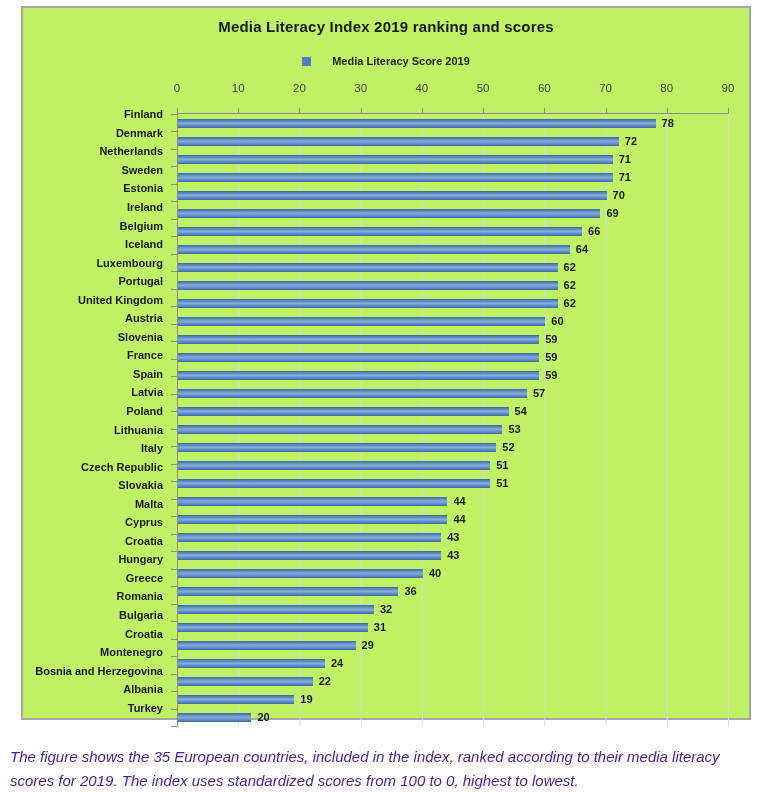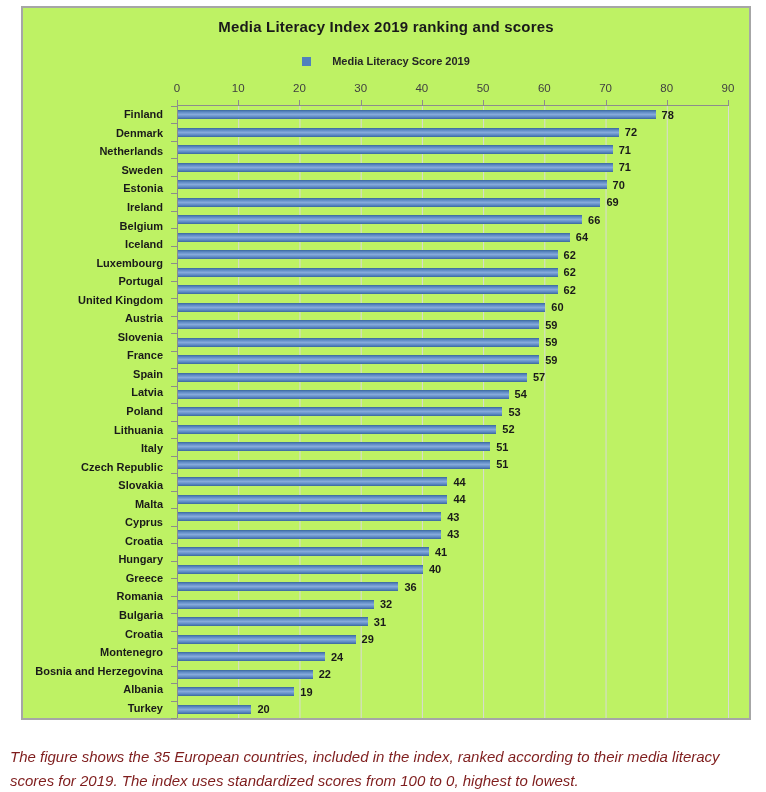--- a/index.html
+++ b/index.html
@@ -23,21 +23,21 @@
   .legend-swatch{width:9px;height:9px;background:var(--bar,#4f81bd);display:inline-block;}
   .legend-label{font-size:11px;font-weight:bold;color:#262626;}
   
   .axis-row{position:absolute;left:154px;top:74px;width:551px;height:14px;}
   .axis-tick-label{
     position:absolute;top:0;transform:translateX(-50%);
     font-size:11.5px;color:var(--axis-text,#404040);
   }
   
   .plot{
-    position:absolute;left:154px;top:97px;width:551px;height:612px;
+    position:absolute;left:154px;top:105px;width:551px;height:612px;
     border-left:1px solid var(--axis-line,#8c8c8c);
     border-top:1px solid var(--axis-line,#8c8c8c);
     background-image:linear-gradient(to right,transparent 0,transparent calc(100% - 1px),var(--grid,#d9d9d9) calc(100% - 1px));
     background-size:calc(100%/9) 100%;
     background-repeat:repeat-x;
   }
   .xtick{position:absolute;top:-6px;width:1px;height:6px;background:var(--axis-line,#8c8c8c);}
   .ytick{position:absolute;left:-7px;width:6px;height:1px;background:var(--axis-line,#8c8c8c);}
   .rows{position:absolute;inset:0;display:flex;flex-direction:column;}
   .bar-row{flex:1;display:flex;align-items:center;position:relative;}
@@ -52,21 +52,21 @@
     display:flex;flex-direction:column;
   }
   .cat-label{
     flex:1;display:flex;align-items:center;justify-content:flex-end;
     padding-right:7px;font-size:11px;font-weight:bold;color:var(--text,#1a1a1a);
     white-space:nowrap;
   }
   
   .caption{
     position:absolute;left:10px;top:745px;width:752px;
-    font-size:15px;font-style:italic;font-weight:500;line-height:24px;color:#7f1d1d;
+    font-size:15px;font-style:italic;font-weight:500;line-height:24px;color:#4c1d95;
   }
 </style>
 </head>
 <body>
 
 <div class="page">
   <div class="chart-box">
     <div class="chart-title">Media Literacy Index 2019 ranking and scores</div>
     <div class="legend">
       <span class="legend-swatch"></span>
@@ -215,24 +215,20 @@
           </div>
           <div class="bar-row">
             <div class="bar" style="width: 47.7778%;"></div>
             <span class="val-label">43</span>
           </div>
           <div class="bar-row">
             <div class="bar" style="width: 47.7778%;"></div>
             <span class="val-label">43</span>
           </div>
           <div class="bar-row">
-            <div class="bar" style="width: 45.5556%;"></div>
-            <span class="val-label">41</span>
-          </div>
-          <div class="bar-row">
             <div class="bar" style="width: 44.4444%;"></div>
             <span class="val-label">40</span>
           </div>
           <div class="bar-row">
             <div class="bar" style="width: 40%;"></div>
             <span class="val-label">36</span>
           </div>
           <div class="bar-row">
             <div class="bar" style="width: 35.5556%;"></div>
             <span class="val-label">32</span>

